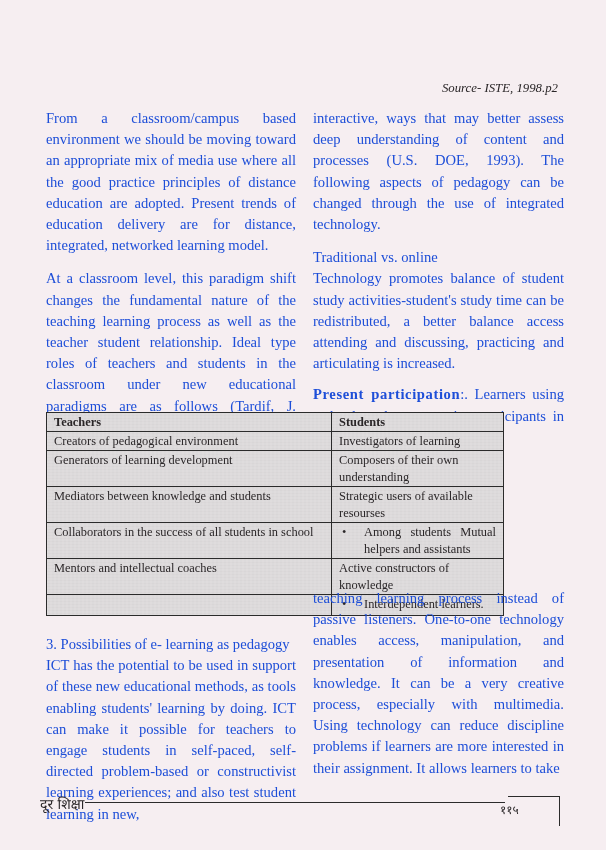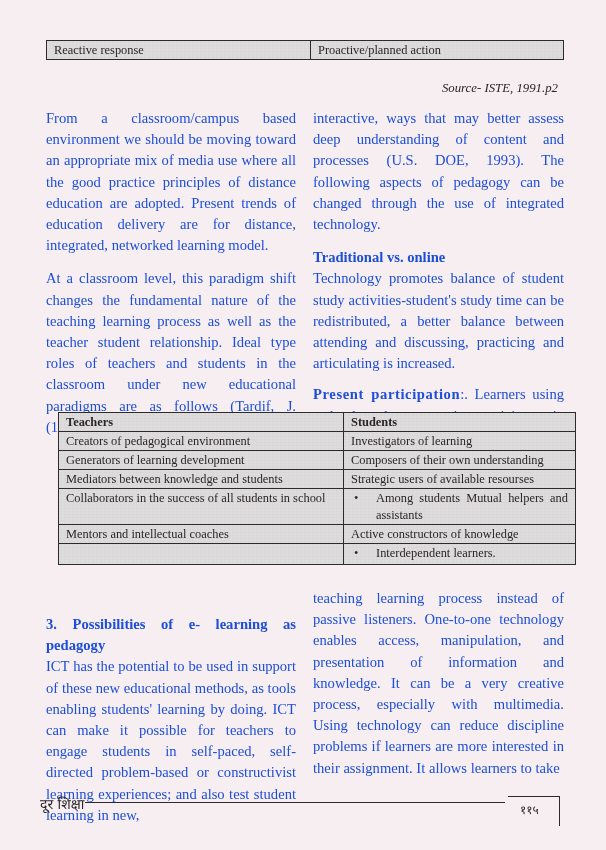--- a/index.html
+++ b/index.html
@@ -38,75 +38,71 @@
     }
     .col {
       position: absolute;
       font-size: 14.6px;
       line-height: 21.2px;
       text-align: justify;
       color: #1d4ed8;
     }
     .col p { margin-bottom: 10px; }
     .col .heading {
-      font-weight: bold;
+      font-weight: normal;
       font-size: 14.6px;
       margin-bottom: 0;
     }
     .col .lead { font-weight: bold; letter-spacing: 0.6px; }
     #col-left-top { left: 46px; top: 108px; width: 250px; }
     #col-right-top { left: 313px; top: 108px; width: 251px; }
-    #roles-table { left: 58px; top: 412px; width: 518px; }
+    #roles-table { left: 46px; top: 412px; width: 458px; }
     #roles-table td:first-child { width: 285px; }
     #roles-table td.hdr { font-weight: bold; }
     #roles-table td.bullet-cell { padding-left: 10px; }
     .bullet-row { display: flex; }
     .bullet-row .dot { width: 22px; flex: none; }
     .bullet-row .txt { flex: 1; text-align: justify; }
-    #col-left-bottom { left: 46px; top: 614px; width: 250px; }
+    #col-left-bottom { left: 46px; top: 634px; width: 250px; }
     #col-right-bottom { left: 313px; top: 588px; width: 251px; }
     .footer-title {
       position: absolute; left: 40px; top: 794px;
       font-family: "DejaVu Sans", sans-serif; font-size: 14px; color: #2a2628;
     }
     .footer-line {
       position: absolute; left: 85px; top: 802px; width: 420px;
       height: 0; border-top: 1.5px solid #2b2b2b;
     }
     .pageno-box {
       position: absolute; left: 508px; top: 796px; width: 52px; height: 30px;
       border-top: 1.5px solid #2b2b2b; border-right: 1.5px solid #2b2b2b;
     }
     .pageno {
-      position: absolute; left: 520px; top: 801px;
+      position: absolute; left: 500px; top: 801px;
       font-family: "DejaVu Sans", sans-serif; font-size: 12px; color: #2a2628;
     }
   </style>
 </head>
 <body>
 
 <table class="tbl" id="top-table">
   <tbody>
-      <tr>
-    <td>Reactive response</td>
-    <td>Proactive/planned action</td>
-  </tr>
 </tbody>
   </table>
-<div class="source">Source- ISTE, 1991.p2</div>
+<div class="source">Source- ISTE, 1998.p2</div>
 
 <div class="col" id="col-left-top">
   <p>From a classroom/campus based environment we should be moving toward an appropriate mix of media use where all the good practice principles of distance education are adopted. Present trends of education delivery are for distance, integrated, networked learning model.</p>
   <p style="margin-top:12px;">At a classroom level, this paradigm shift changes the fundamental nature of the teaching learning process as well as the teacher student relationship. Ideal type roles of teachers and students in the classroom under new educational paradigms are as follows (Tardif, J. (1998).</p>
 </div>
 
 <div class="col" id="col-right-top">
   <p>interactive, ways that may better assess deep understanding of content and processes (U.S. DOE, 1993). The following aspects of pedagogy can be changed through the use of integrated technology.</p>
   <p class="heading" style="margin-top:12px;">Traditional vs. online</p>
-  <p>Technology promotes balance of student study activities-student's study time can be redistributed, a better balance between attending and discussing, practicing and articulating is increased.</p>
+  <p>Technology promotes balance of student study activities-student's study time can be redistributed, a better balance access attending and discussing, practicing and articulating is increased.</p>
   <p>
     <span class="lead">Present participation</span><span>:. Learners using technology become active participants in the</span>
   </p>
 </div>
 
 <table class="tbl" id="roles-table">
   <tbody>
       <tr>
     <td class="hdr">Teachers</td>
     <td class="hdr">Students</td>

